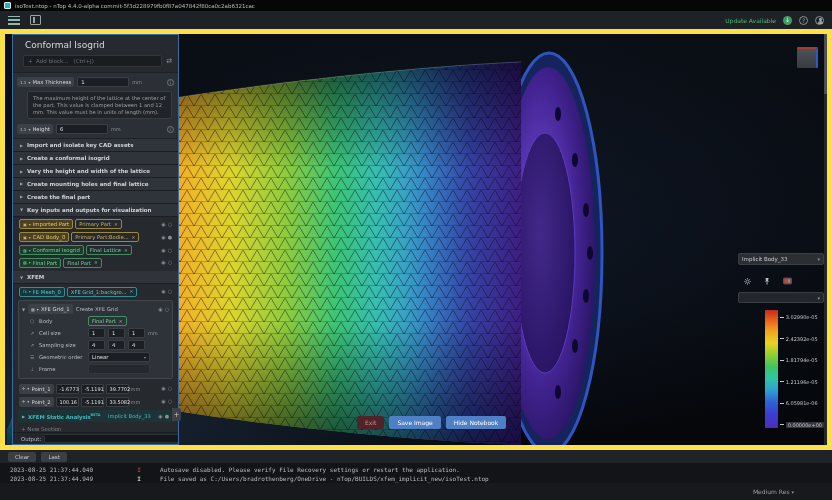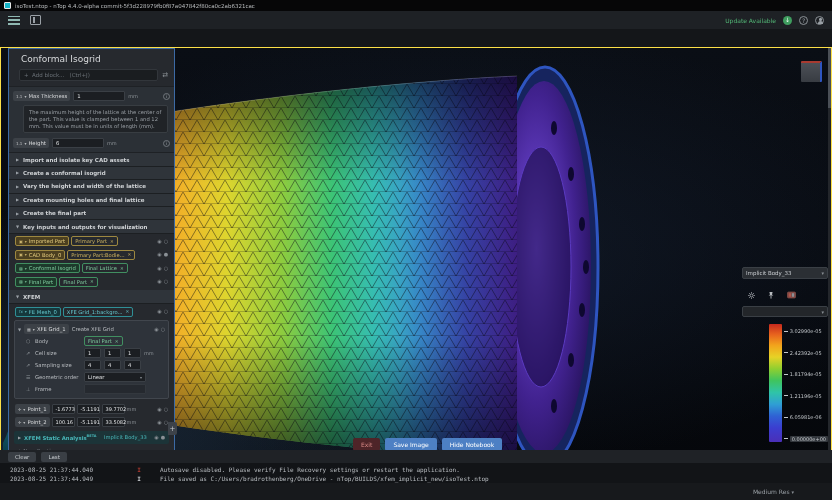--- a/index.html
+++ b/index.html
@@ -21,21 +21,21 @@
   .menuright { margin-left:auto; display:flex; align-items:center; gap:7px; }
   .update { font-size:6px; color:#53b877; }
   .circicon { width:9px; height:9px; border-radius:50%; font-size:6px; line-height:8px; text-align:center; }
   .dl { background:#3f9d5f; color:#fff; }
   .helpc { border:1px solid #8a9095; color:#9aa0a6; }
   .acct { border:1px solid #8a9095; position:relative; }
   .acct::before { content:""; position:absolute; left:3px; top:1.5px; width:2.6px; height:2.6px; border-radius:50%; background:#9aa0a6; }
   .acct::after  { content:""; position:absolute; left:1.8px; top:4.6px; width:5.2px; height:2.6px; border-radius:3px 3px 0 0; background:#9aa0a6; }
 
   
-  .main { position:absolute; top:47px; left:0; width:832px; height:421px; border:1px solid #fde047; background:#1d4ed8; }
+  .main { position:absolute; top:29px; left:0; width:832px; height:421px; border:5px solid #fde047; background:#1d4ed8; }
   .viewport { position:absolute; inset:0; overflow:hidden;
     background:
       radial-gradient(ellipse at 10% 92%, rgba(70,110,150,.30), transparent 42%),
       radial-gradient(ellipse at 55% 48%, rgba(28,42,66,.45), transparent 72%),
       linear-gradient(#0a0e15,#05070b); }
   .viewport svg { position:absolute; inset:0; }
   .vscroll { position:absolute; right:0; top:0; bottom:0; width:3px; background:#23262b; }
   .vscroll i { display:block; width:3px; height:60px; background:#4a4f56; }
 
   

